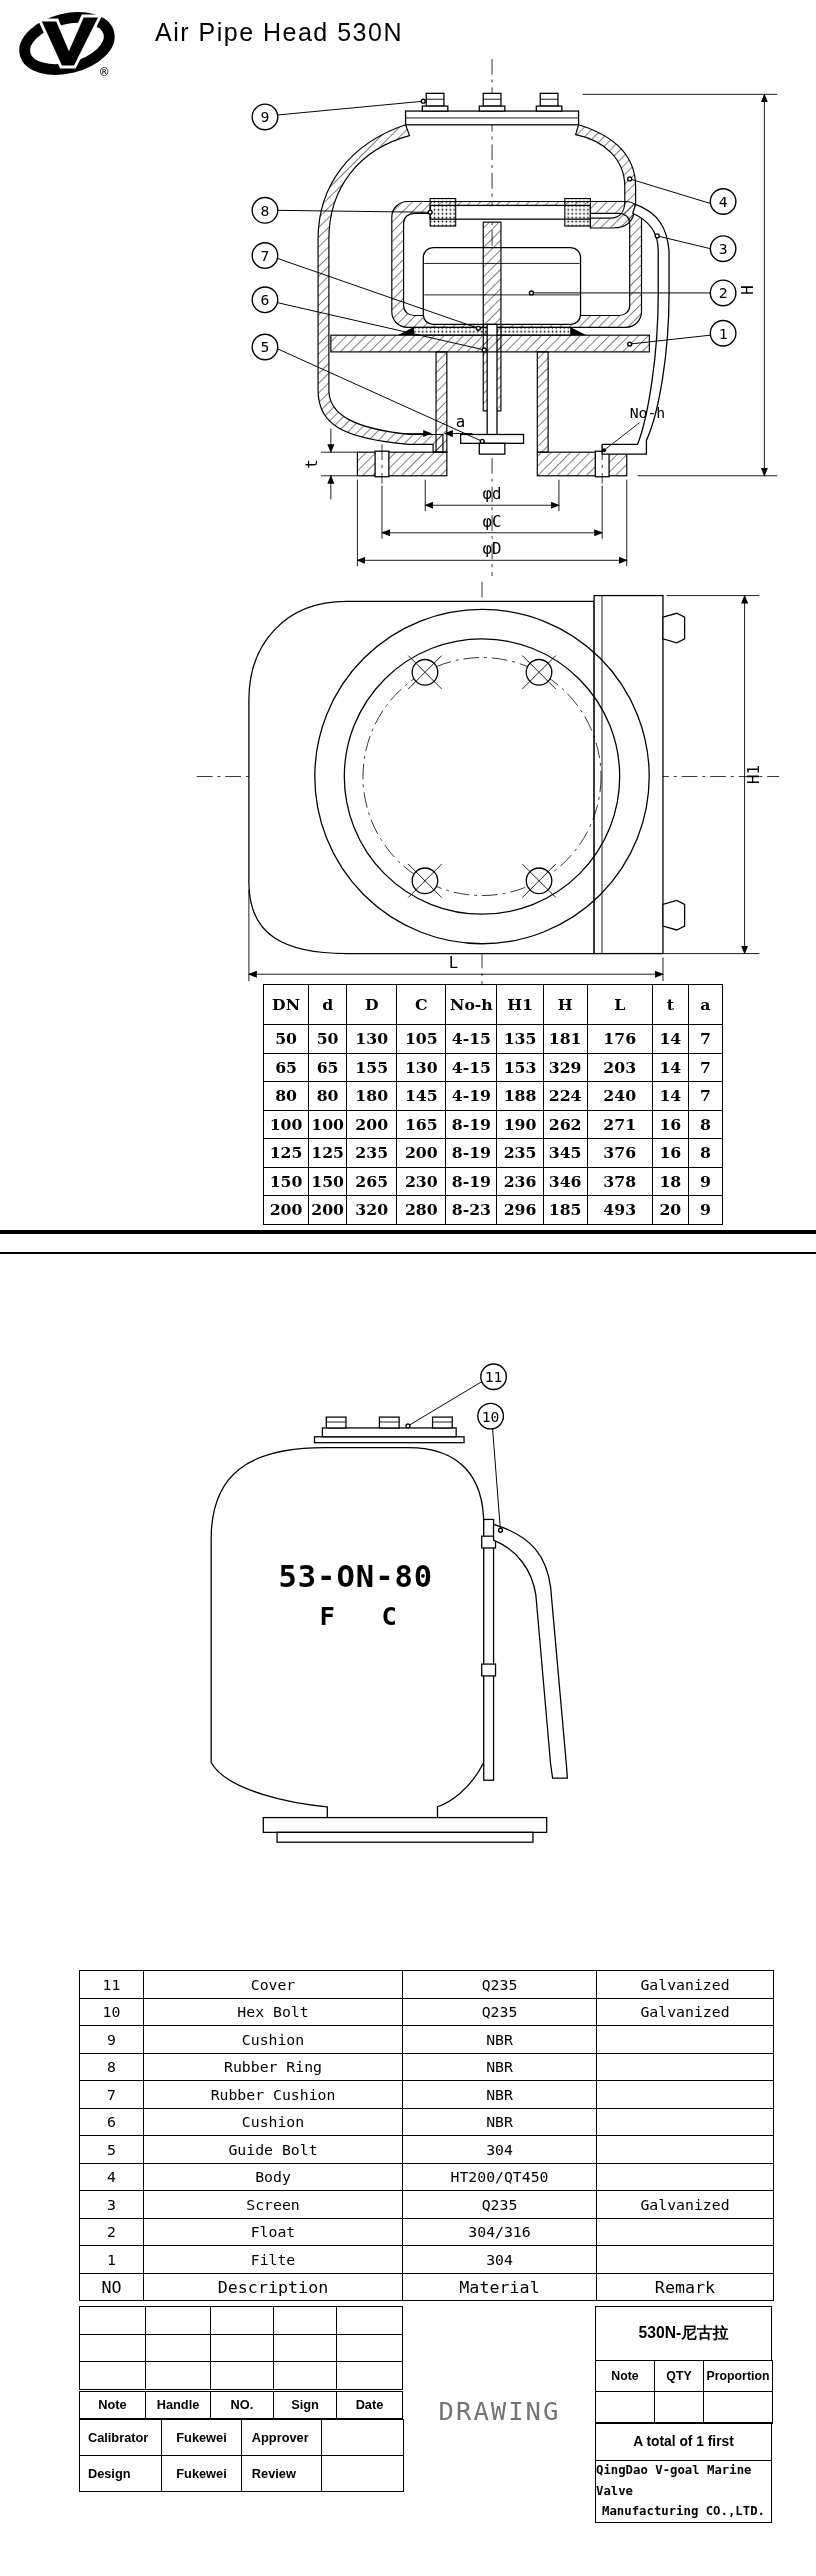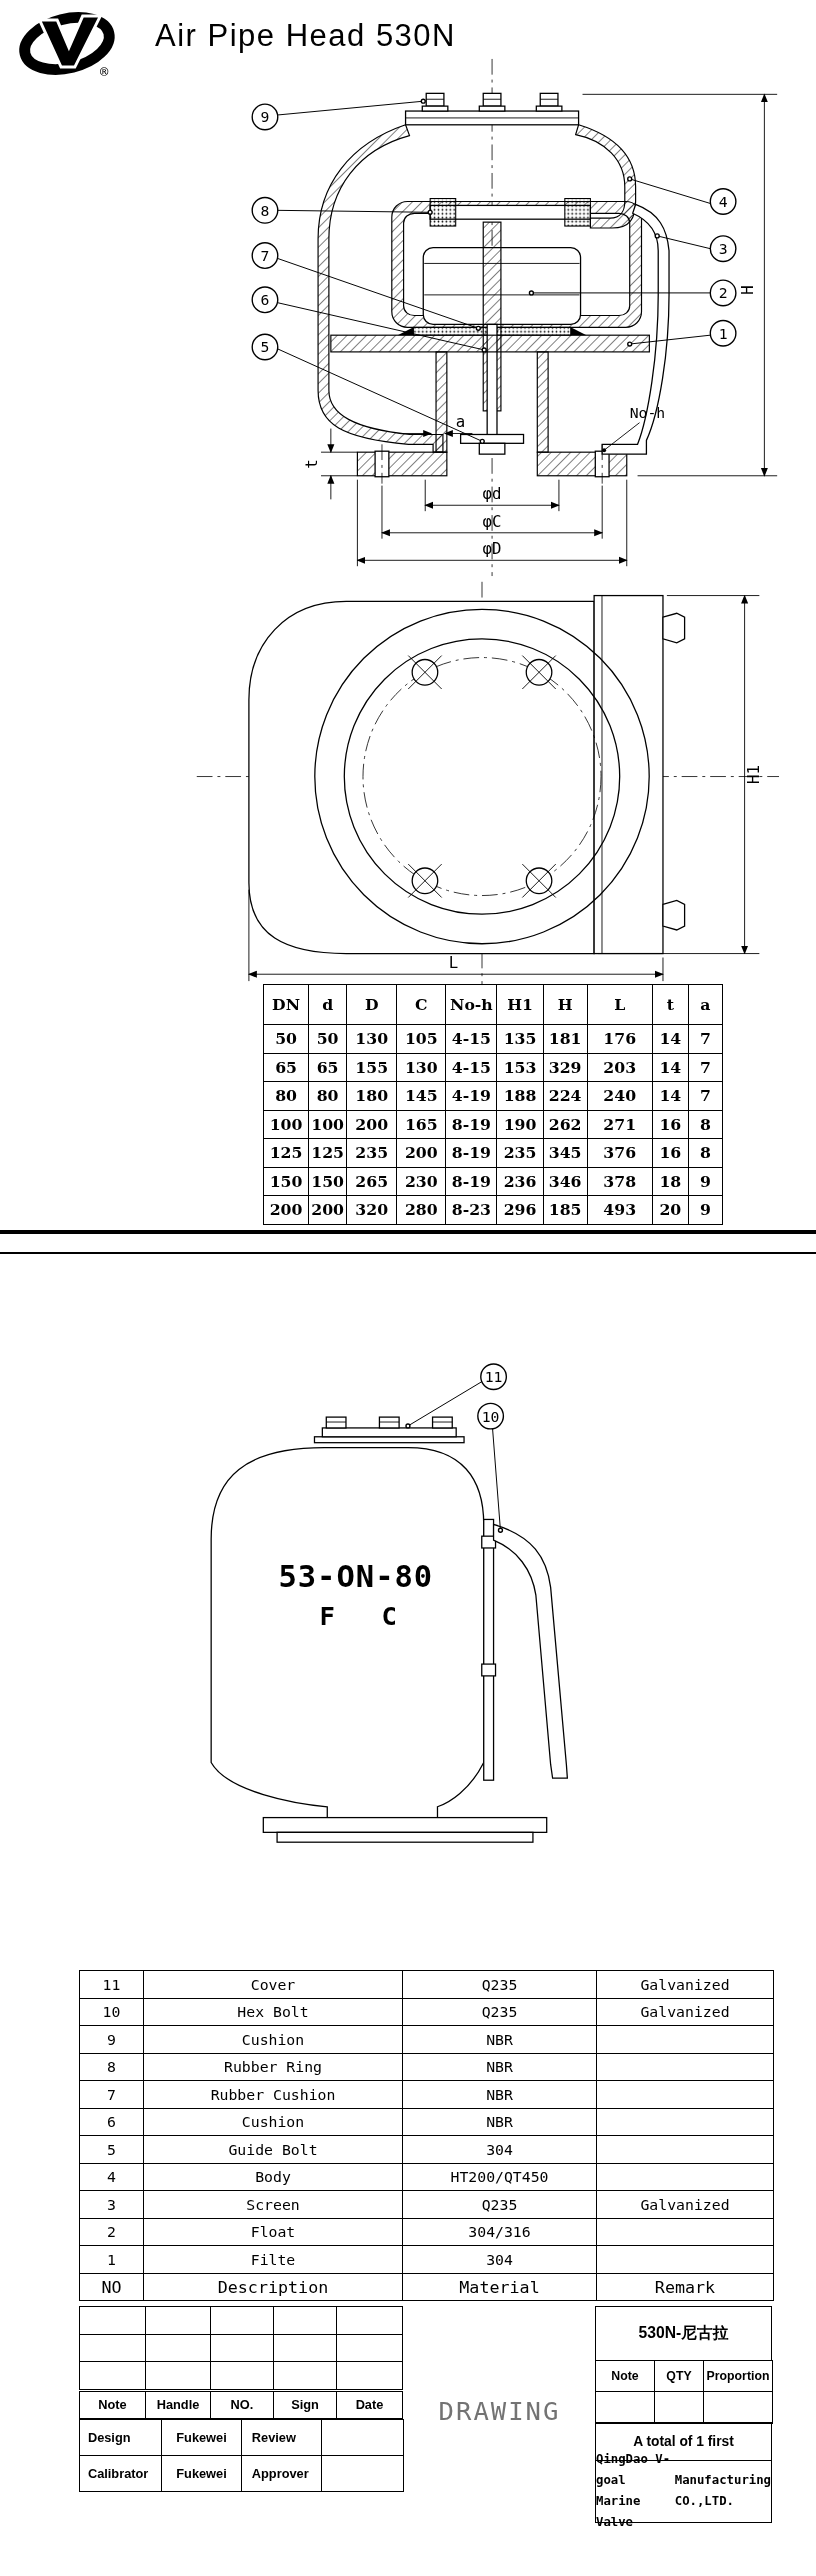--- a/index.html
+++ b/index.html
@@ -1,18 +1,18 @@
 <!DOCTYPE html>
 <html><head>
 <meta charset="utf-8">
 <style>
   html,body{margin:0;padding:0;background:#fff;}
   .page{position:relative;width:816px;height:2576px;background:#fff;font-family:"DejaVu Sans Mono",monospace;color:#000;overflow:hidden;}
   .abs{position:absolute;}
-  .title{font-family:"Liberation Sans",sans-serif;font-size:31px;font-weight:500;letter-spacing:1.5px;color:#000;}
+  .title{font-family:"Liberation Sans",sans-serif;font-size:25px;font-weight:500;letter-spacing:1.5px;color:#000;}
   svg{position:absolute;overflow:visible;}
   svg text{fill:#000;font-family:"DejaVu Sans Mono",monospace;}
   .ln{stroke:#000;stroke-width:1.3;fill:none;}
   .thin{stroke:#000;stroke-width:0.9;fill:none;}
   .cl{stroke:#000;stroke-width:0.8;stroke-dasharray:16 5 3 5;fill:none;}
   .white{fill:#fff;stroke:#000;stroke-width:1.3;}
   .dim{stroke:#000;stroke-width:0.9;fill:none;}
   .lbl{font-size:16px;}
   .lbl-s{font-size:15px;}
   .co circle{fill:#fff;stroke:#000;stroke-width:1.4;}
@@ -46,21 +46,21 @@
   .lg2 td{height:35px;}
   .lg2 td:nth-child(1){text-align:left;padding-left:7.9px;}
   .lg2 td:nth-child(3){text-align:left;padding-left:9.8px;}
   .drawing-word{position:absolute;left:332px;top:90px;width:177px;text-align:center;
     font-family:"DejaVu Sans Mono",monospace;font-size:25.6px;letter-spacing:2px;color:#737373;}
   .rb{position:absolute;left:516px;top:0;width:177px;}
   .rb .cell{border:1.5px solid #000;box-sizing:border-box;display:flex;align-items:center;justify-content:center;font-weight:bold;}
   .rb-title{height:55px;font-size:15.7px;}
   .rb-total{height:39px;font-size:13.8px;margin-top:-1.5px;}
   .rb-co{height:63px;font-size:12.3px;font-weight:normal;font-family:"DejaVu Sans Mono",monospace;
-    flex-direction:row;line-height:1.7;margin-top:-1.5px;}
+    flex-direction:column;line-height:1.7;margin-top:-1.5px;}
   .rbg{width:177px;margin-top:-1.5px;}
   .rbg td{height:30.5px;font-size:12.3px;}
 </style>
 </head>
 <body>
 
 <div class="page">
 
   <svg class="abs" style="left:13.8px;top:5.9px" width="102" height="75" viewBox="0 0 104 76">
     <ellipse cx="54" cy="38" rx="44" ry="25" transform="rotate(-14 54 38)" fill="none" stroke="#000" stroke-width="11"></ellipse>
@@ -576,29 +576,29 @@
     </table>
     <table class="lg2">
       <colgroup>
           <col style="width:82px">
           <col style="width:80px">
           <col style="width:80px">
           <col style="width:82px">
         </colgroup>
       <tbody>
           <tr>
+            <td>Calibrator</td>
+            <td>Fukewei</td>
+            <td>Approver</td>
+            <td></td>
+          </tr>
+          <tr>
             <td>Design</td>
             <td>Fukewei</td>
             <td>Review</td>
-            <td></td>
-          </tr>
-          <tr>
-            <td>Calibrator</td>
-            <td>Fukewei</td>
-            <td>Approver</td>
             <td></td>
           </tr>
         </tbody>
     </table>
 
     <div class="drawing-word">DRAWING</div>
 
     <div class="rb">
       <div class="cell rb-title">530N-尼古拉</div>
       <table class="rbg">

